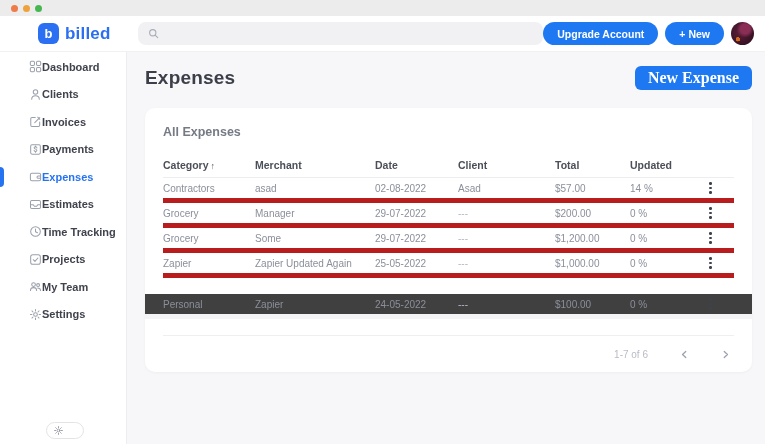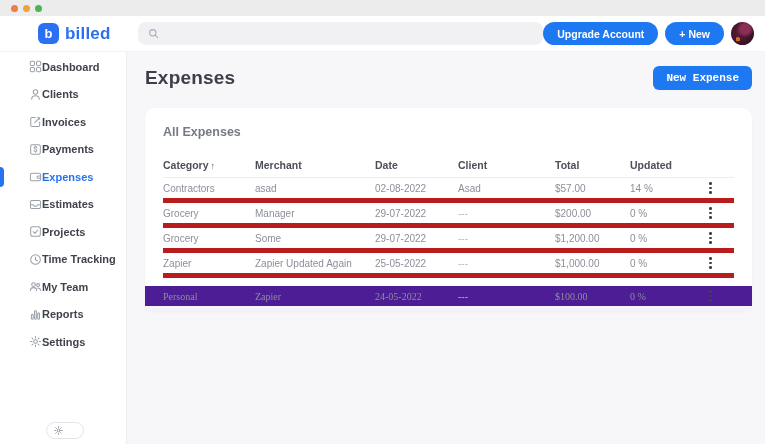--- a/index.html
+++ b/index.html
@@ -41,30 +41,30 @@
   .side-item.active::before { content:""; position:absolute; left:0; top:4px; bottom:4px; width:4px;
     background:#2673f2; border-radius:0 4px 4px 0; }
   .theme-toggle { position:absolute; left:46px; bottom:5px; width:38px; height:17px;
     border:1px solid #e3e4e9; border-radius:10px; display:flex; align-items:center; padding-left:7px; cursor:pointer; }
 
   
   .main { flex:1; background:#f7f7f9; padding:14px 16px 0 18px; }
   .page-head { display:flex; align-items:center; justify-content:space-between; margin-bottom:18px; }
   .page-title { font-size:19px; font-weight:700; color:#3c3f49; letter-spacing:.2px; }
   .btn-new-expense { background:#1d78f2; color:#fff; border:none; border-radius:6px; height:24px;
-    padding:0 13px; font-size:11px; font-weight:700; font-family:Liberation Mono, monospace; cursor:pointer; }
+    padding:0 13px; font-size:16px; font-weight:700; font-family:Liberation Serif, serif; cursor:pointer; }
 
   .card { background:#fff; border-radius:10px; padding:0 18px; box-shadow:0 1px 3px rgba(25,28,50,.04); }
   .card-title { padding:17px 0 13px; font-size:12.5px; font-weight:600; color:#767a85; }
   .grid { display:grid; grid-template-columns:92px 120px 83px 97px 75px 57px 1fr; align-items:center; }
   .thead { height:26px; border-bottom:1px solid #ededf0; }
   .th { font-size:10.5px; font-weight:700; color:#4c4f59; cursor:pointer; }
   .th .sort { margin-left:2px; font-size:9px; color:#5a5e68; }
   .trow { height:25px; border-bottom:5px solid #b91c1c; font-size:10px; color:#8b8f9a; cursor:pointer; }
-  .trow.hl { background:#4c1d95; margin:8px -18px; padding:0 18px; border-bottom-color:#f4f4f6;font-family:Liberation Serif, serif; }
+  .trow.hl { background:#404040; margin:16px -18px; padding:0 18px; border-bottom-color:#f4f4f6; }
   .td.muted { color:#b7bac4; }
   .actions-cell { justify-self:center; }
   .kebab { display:flex; flex-direction:column; align-items:center; padding:3px 6px; cursor:pointer; }
   .kebab i { display:block; width:2.4px; height:2.4px; border-radius:50%; background:#3e424c; margin:1.1px 0; }
 
   .pagination { display:flex; align-items:center; justify-content:flex-end; height:37px;
     border-top:1px solid #efeff2; margin-top:13px; padding-right:4px; }
   .pg-label { font-size:10px; color:#b9bcc6; }
   .pg-btn { margin-left:32px; display:flex; align-items:center; cursor:pointer; }
   .pg-btn svg { stroke:#9da1ad; fill:none; stroke-width:1.4; stroke-linecap:round; stroke-linejoin:round; }
@@ -164,59 +164,49 @@
               <rect x="1.6" y="2.8" width="10.8" height="8.6" rx="1.4"></rect>
               <path d="M1.6,7.2 h3 l1.1,1.7 h2.6 l1.1,-1.7 h3"></path>
             </svg>
         </span>
         <span>Estimates</span>
       </div>
 
       <div class="side-item">
         <span class="sicon">
           <svg width="13" height="13" viewBox="0 0 14 14">
+              <circle cx="7" cy="7" r="5.2"></circle>
+              <path d="M7,4.3 V7.2 L9.1,8.4"></path>
+            </svg>
+        </span>
+        <span>Time Tracking</span>
+      </div>
+
+      <div class="side-item">
+        <span class="sicon">
+          <svg width="13" height="13" viewBox="0 0 14 14">
               <rect x="1.8" y="1.8" width="10.4" height="10.4" rx="2.2"></rect>
               <path d="M4.6,7.2 L6.4,9 L9.6,5.4"></path>
             </svg>
         </span>
         <span>Projects</span>
-      </div>
-
-      <div class="side-item">
-        <span class="sicon">
-          <svg width="13" height="13" viewBox="0 0 14 14">
-              <circle cx="7" cy="7" r="5.2"></circle>
-              <path d="M7,4.3 V7.2 L9.1,8.4"></path>
-            </svg>
-        </span>
-        <span>Time Tracking</span>
       </div>
 
       <div class="side-item">
         <span class="sicon">
           <svg width="13" height="13" viewBox="0 0 14 14">
               <circle cx="4.9" cy="4.9" r="2"></circle>
               <circle cx="9.8" cy="5.5" r="1.6"></circle>
               <path d="M1.6,11.4 c0-2 1.4-3.2 3.3-3.2 s3.3,1.2 3.3,3.2"></path>
               <path d="M9.3,8.7 c1.8,0 3.1,1 3.1,2.7"></path>
             </svg>
         </span>
         <span>My Team</span>
       </div>
 
-      <div class="side-item">
-        <span class="sicon">
-          <svg width="13" height="13" viewBox="0 0 14 14">
-              <rect x="2.6" y="7" width="1.9" height="5" rx=".6"></rect>
-              <rect x="6" y="3" width="1.9" height="9" rx=".6"></rect>
-              <rect x="9.4" y="5.4" width="1.9" height="6.6" rx=".6"></rect>
-            </svg>
-        </span>
-        <span>Reports</span>
-      </div>
 
       <div class="side-item">
         <span class="sicon">
           <svg width="13" height="13" viewBox="0 0 14 14">
               <circle cx="7" cy="7" r="2"></circle>
               <path d="M7,1.6 v1.5 M7,10.9 v1.5 M1.6,7 h1.5 M10.9,7 h1.5 M3.2,3.2 l1.1,1.1 M9.7,9.7 l1.1,1.1 M10.8,3.2 l-1.1,1.1 M4.3,9.7 l-1.1,1.1"></path>
             </svg>
         </span>
         <span>Settings</span>
       </div>
@@ -326,16 +316,33 @@
           <div class="td">0 %</div>
           <div class="actions-cell">
               <span class="kebab">
                 <i></i>
                 <i></i>
                 <i></i>
               </span>
             </div>
         </div>
 
+        <div class="pagination">
+          <span class="pg-label">1-7 of 6</span>
+          <span class="pg-btn">
+            <span style="display:flex;">
+              <svg width="9" height="9" viewBox="0 0 10 10">
+                  <path d="M6.4,1.6 L2.8,5 L6.4,8.4"></path>
+                </svg>
+            </span>
+          </span>
+          <span class="pg-btn">
+            <span style="display:flex;">
+              <svg width="9" height="9" viewBox="0 0 10 10">
+                  <path d="M3.6,1.6 L7.2,5 L3.6,8.4"></path>
+                </svg>
+            </span>
+          </span>
+        </div>
       </section>
     </main>
   </div>
 </div>
 
 </body></html>

